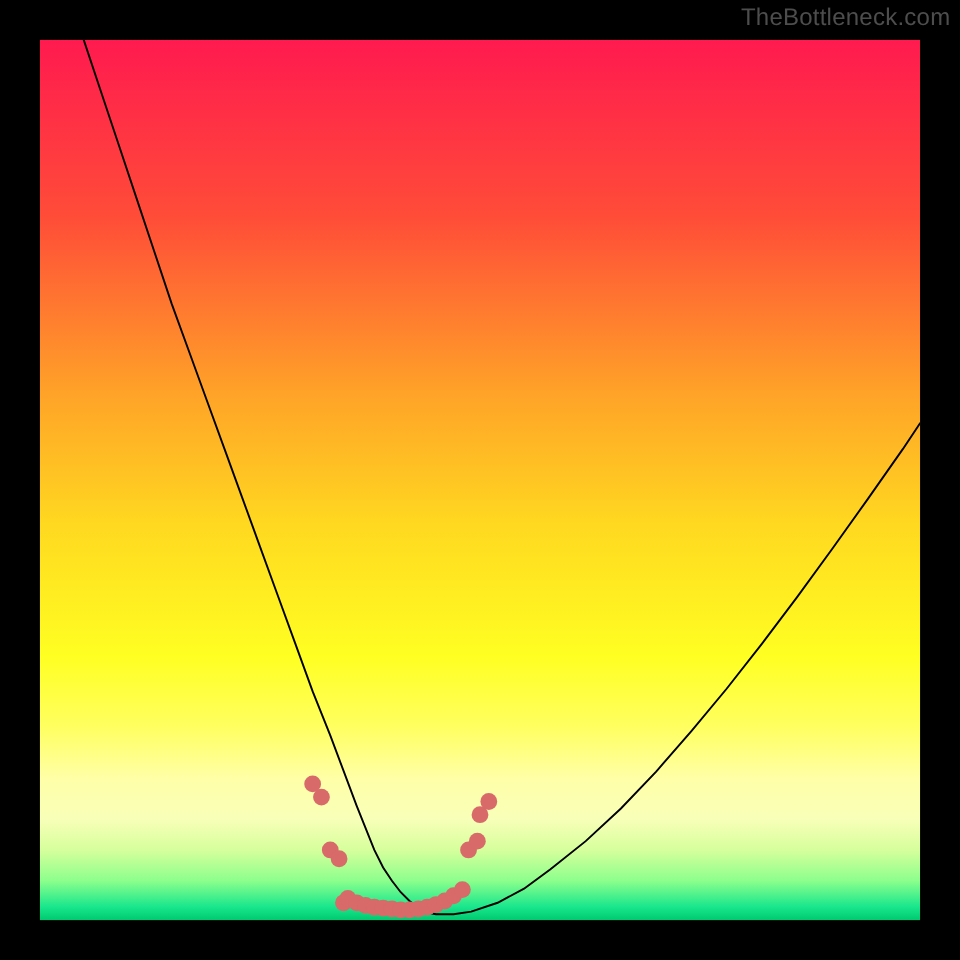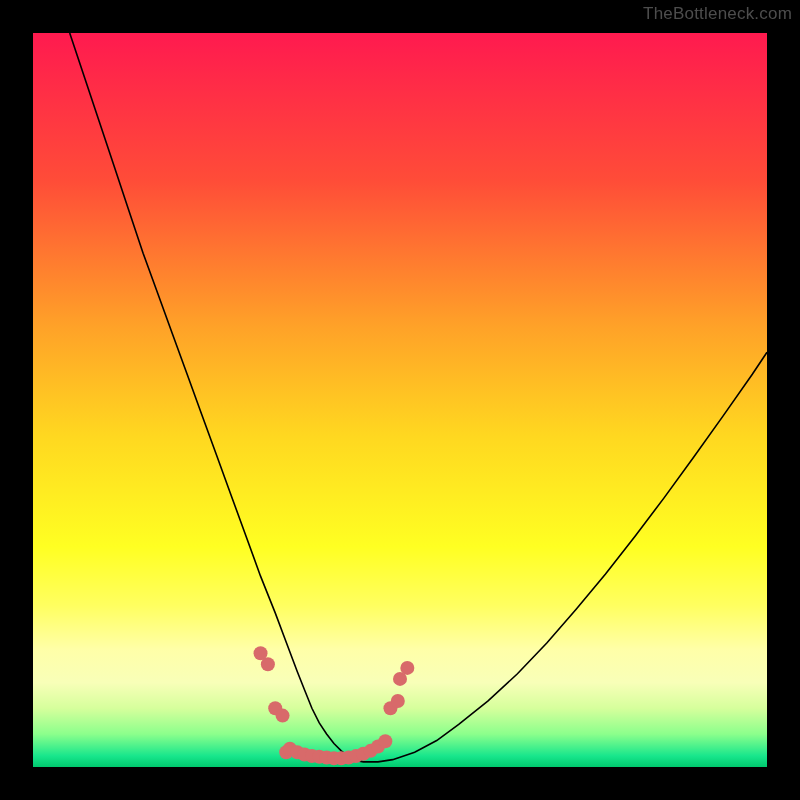--- a/index.html
+++ b/index.html
@@ -25,21 +25,21 @@
     top: 33px;
     width: 734px;
     height: 734px;
     overflow: hidden;
   }
   .watermark {
     position: absolute;
     top: 4px;
     right: 8px;
     color: #4d4d4d;
-    font-size: 17px;
+    font-size: 20px;
     font-weight: 500;
     letter-spacing: 0.2px;
   }
 </style>
 </head>
 <body>
 
 <div class="frame">
   <div class="watermark">TheBottleneck.com</div>
   <div class="plot-area">

